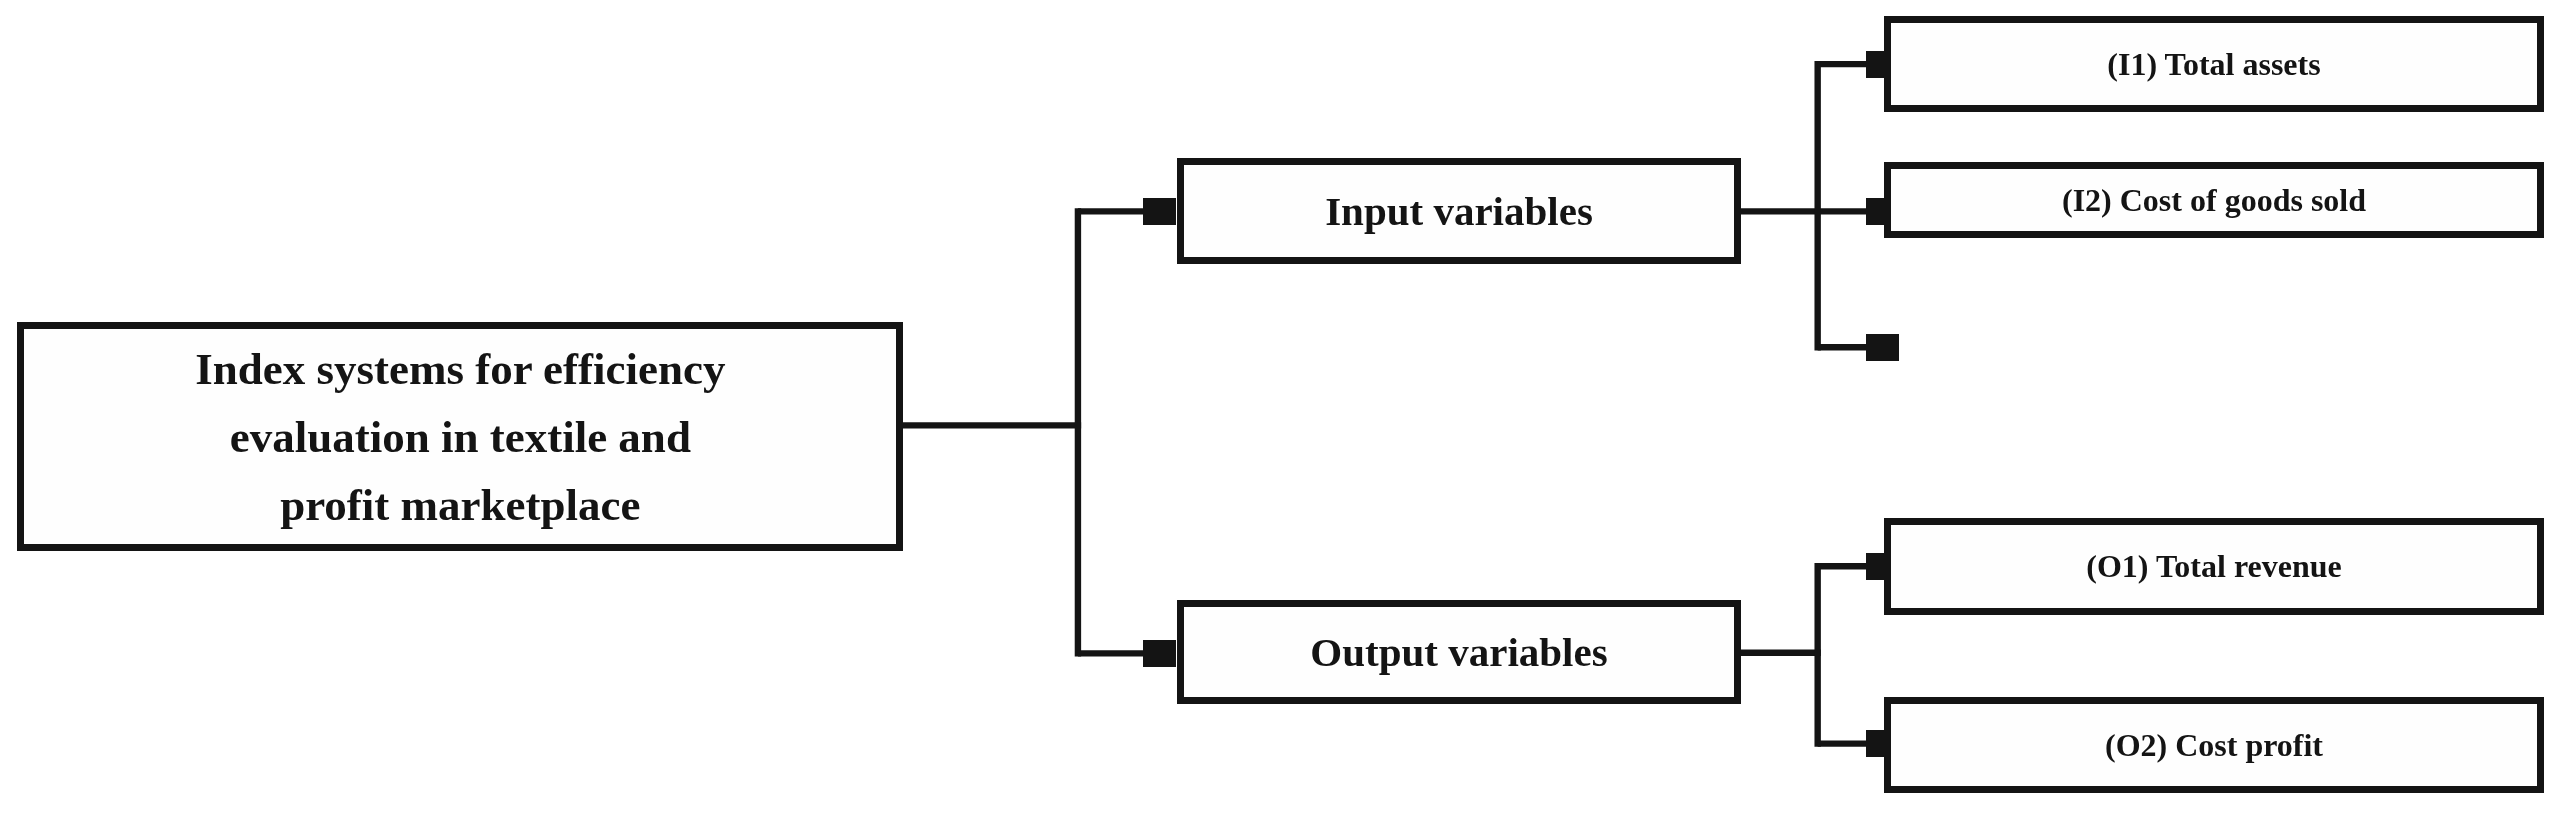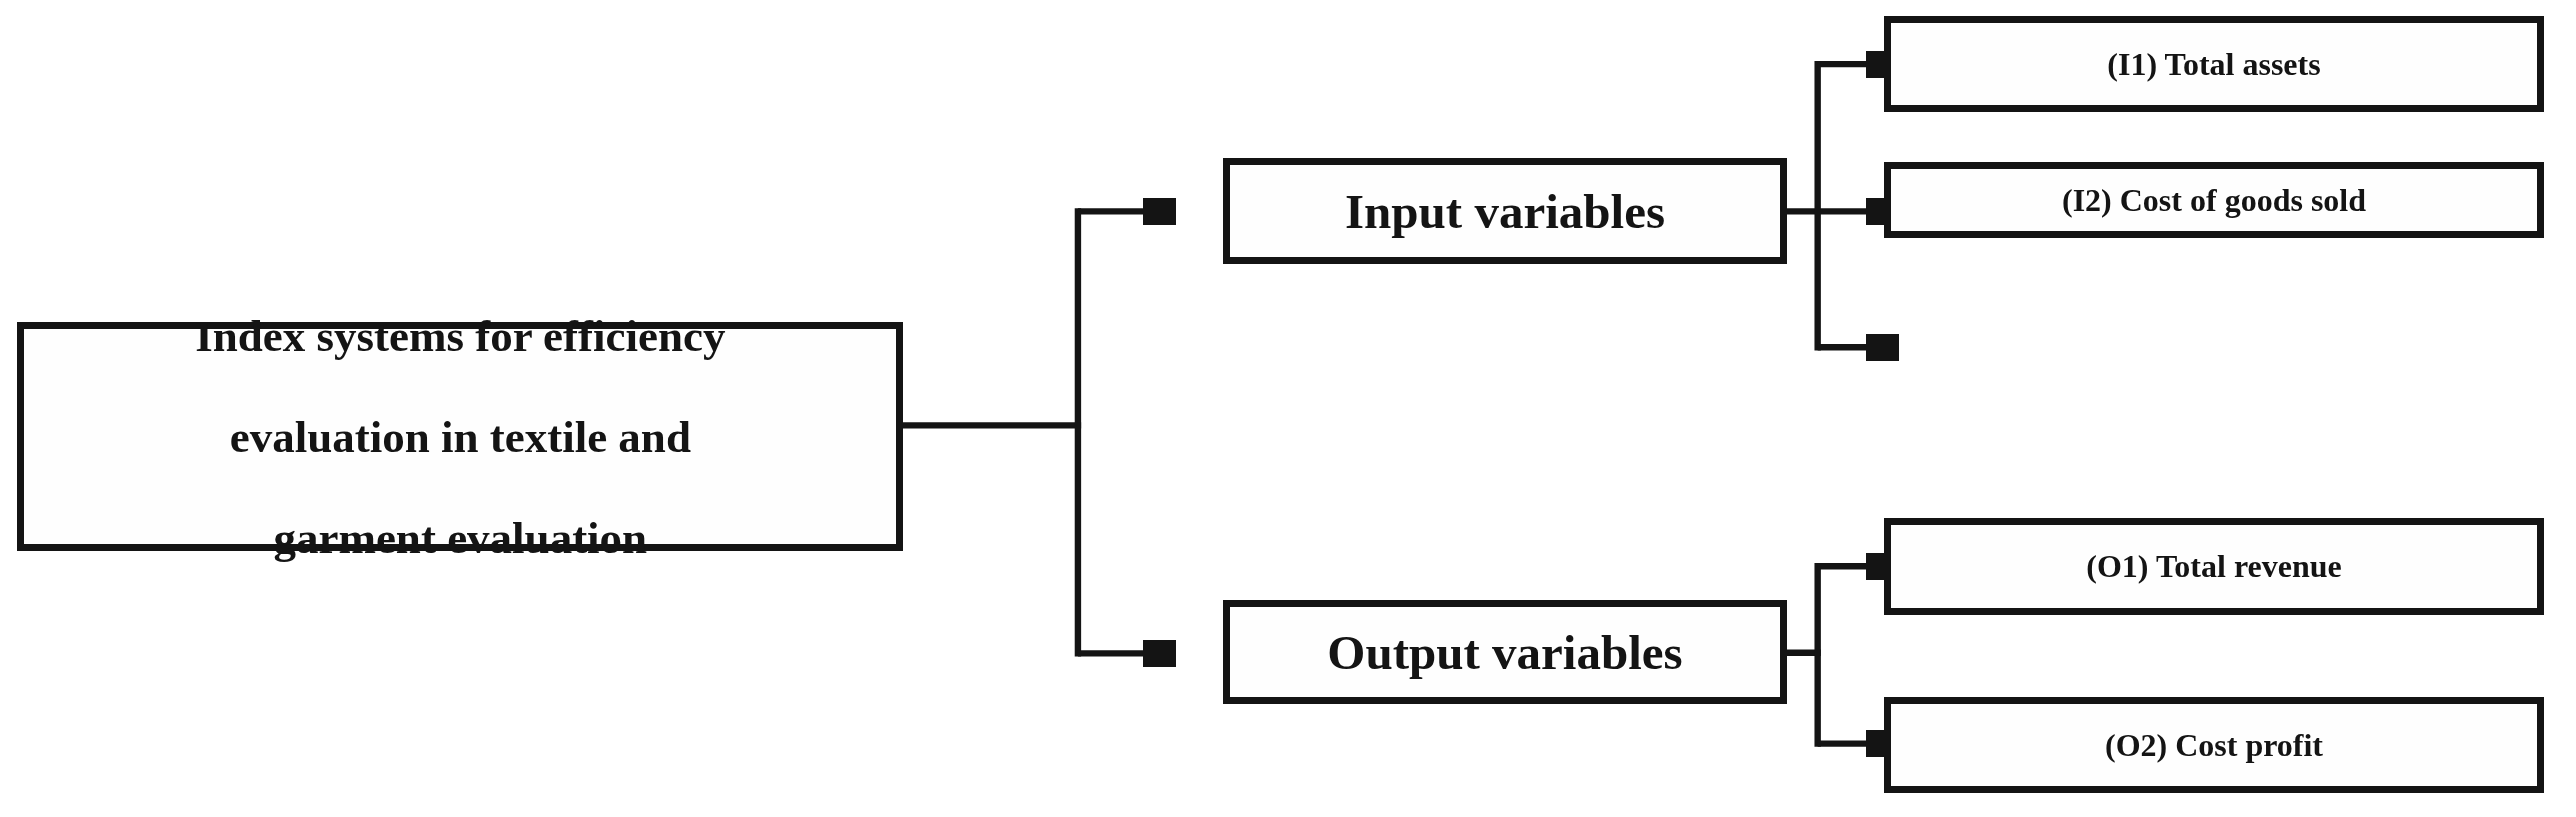--- a/index.html
+++ b/index.html
@@ -41,27 +41,26 @@
     color: #141414;
     white-space: nowrap;
   }
   .node-root {
     left: 17.3px;
     top: 322px;
     width: 886px;
     height: 229px;
     font-size: 45px;
     line-height: 68px;
-    gap: 33px;
   }
   .node-branch {
-    left: 1223px;
+    left: 1177px;
     width: 564px;
     height: 106px;
-    font-size: 49px;
+    font-size: 41px;
   }
   .node-branch.input  { top: 158px; }
   .node-branch.output { top: 600px; height: 104px; }
   .node-leaf {
     left: 1884px;
     width: 660px;
     font-size: 32px;
   }
   .node-leaf.i1 { top: 16px;   height: 96px; }
   .node-leaf.i2 { top: 162px;  height: 76px; }
@@ -93,21 +92,21 @@
 
     <path d="M2717 1019 H2838" stroke-linecap="square"></path>
     <path d="M2838 884 V1161" stroke-linecap="square"></path>
     <path d="M2838 884 H2957" marker-end="url(#arrow)"></path>
     <path d="M2838 1161 H2957" marker-end="url(#arrow)"></path>
   </svg>
 
   <div class="node node-root">
     <div>Index systems for efficiency</div>
     <div>evaluation in textile and</div>
-    <div>garment evaluation</div>
+    <div>profit marketplace</div>
   </div>
 
   <div class="node node-branch input">
     <span>Input variables</span>
   </div>
   <div class="node node-branch output">
     <span>Output variables</span>
   </div>
 
   <div class="node node-leaf i1">

